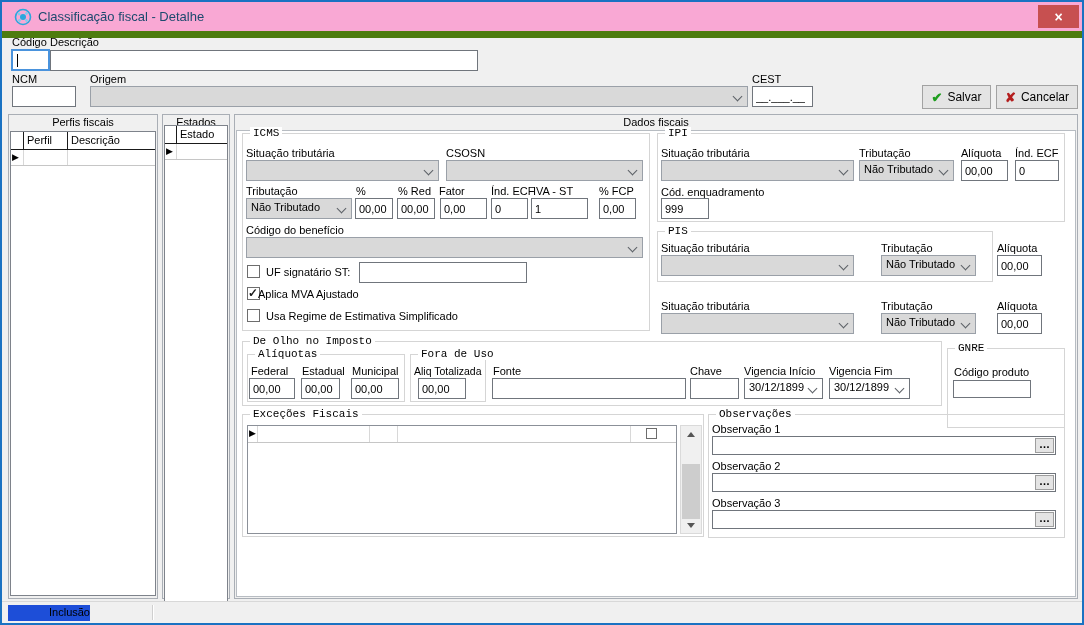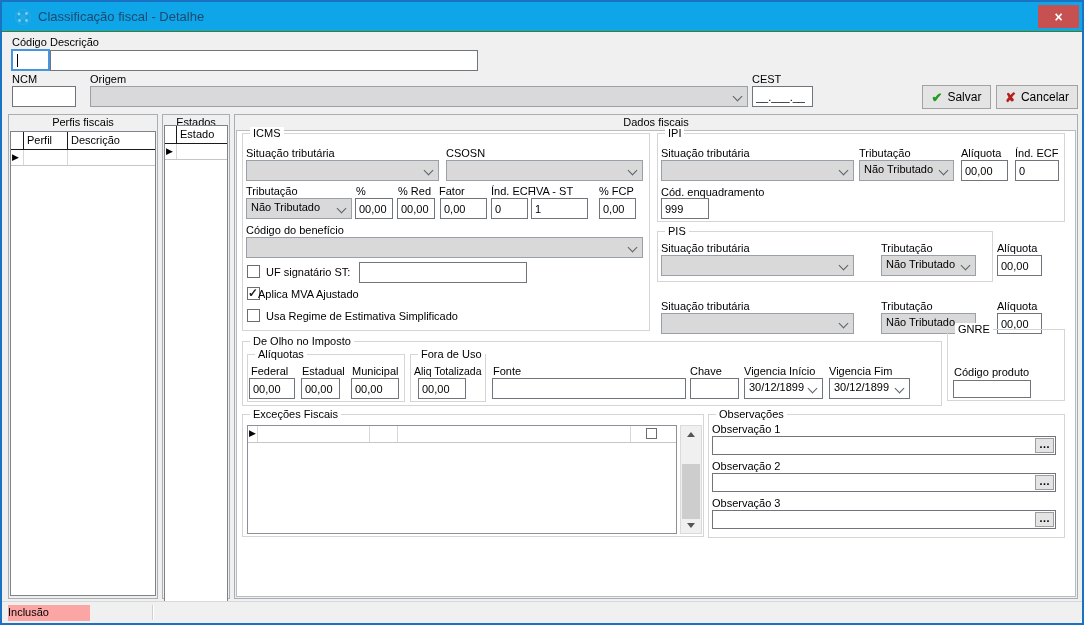--- a/index.html
+++ b/index.html
@@ -1,19 +1,19 @@
 <!DOCTYPE html>
 <html><head>
 <meta charset="utf-8">
 <style>
   html,body{margin:0;padding:0;background:#cfcfcf;font-family:"Liberation Sans",sans-serif;font-size:11px;color:#000;}
   .window{position:relative;width:1084px;height:625px;border:2px solid #1a72c2;background:#f0f0f0;box-sizing:border-box;overflow:hidden;}
   .lbl{position:absolute;white-space:nowrap;line-height:12px;}
   
-  .titlebar{position:absolute;left:0;top:0;right:0;height:29px;background:#0ea5e9;border-bottom:1px solid #4d7c0f;}
+  .titlebar{position:absolute;left:0;top:0;right:0;height:29px;background:#f9a8d4;border-bottom:7px solid #4d7c0f;}
   .title-text{position:absolute;left:36px;top:7px;font-size:13px;color:#1c4a6e;}
   .close-btn{position:absolute;right:3px;top:3px;width:41px;height:23px;background:#c75050;color:#fff;display:flex;align-items:center;justify-content:center;font-size:14px;font-weight:bold;cursor:default;}
   
   .inp{position:absolute;background:#fff;border:1px solid #70757c;box-sizing:border-box;font:inherit;font-size:11px;padding:1px 3px;height:21px;outline:none;}
   .inp.focused{border:2px solid #4a93dd;}
   .cmb{position:absolute;height:21px;border:1px solid #9aa0a8;background:#d9d9d9;box-sizing:border-box;padding:2px 18px 0 4px;overflow:hidden;white-space:nowrap;}
   .cmb.white{background:#fff;border:1px solid #70757c;}
   .chev{position:absolute;right:6px;top:6px;width:6px;height:6px;border-right:1.5px solid #5c6066;border-bottom:1.5px solid #5c6066;transform:rotate(45deg);}
   .caret{position:absolute;left:4px;top:3px;width:1px;height:13px;background:#000;}
   
@@ -23,37 +23,37 @@
   
   .panel{position:absolute;border:1px solid #a9aeb5;background:#f0f0f0;box-sizing:border-box;}
   .panel-header{height:16px;line-height:15px;text-align:center;}
   .grid{position:absolute;background:#fff;border:1px solid #7e838b;box-sizing:border-box;overflow:hidden;}
   .grid-head{display:flex;height:17px;border-bottom:1px solid #1a1a1a;}
   .grid-head .cell{border-right:1px solid #1a1a1a;padding:2px 2px 0 3px;box-sizing:border-box;overflow:hidden;white-space:nowrap;}
   .grid-row{display:flex;height:15px;border-bottom:1px solid #c6c6c6;}
   .grid-row .cell{border-right:1px solid #d8d8d8;box-sizing:border-box;overflow:hidden;}
   .row-marker{display:block;font-size:9px;line-height:14px;padding-left:1px;}
   
-  .groupbox{position:absolute;border:1px solid #d5d5d5;box-sizing:border-box;}
+  .groupbox{position:absolute;border:1px solid #d5d5d5;box-sizing:border-box;font-family:Liberation Mono, monospace;}
   .glabel{position:absolute;top:-7px;left:7px;background:#fff;padding:0 3px;white-space:nowrap;line-height:12px;}
   
   .checkbox{position:absolute;width:13px;height:13px;border:1px solid #6d6d6d;background:#fff;box-sizing:border-box;}
   .checkbox .mark{display:none;font-size:12px;font-weight:bold;line-height:10px;margin-left:0;color:#1a1a1a;}
   .checkbox.checked .mark{display:block;}
   
   .dots-btn{position:absolute;width:19px;height:15px;background:#e4e4e4;border:1px solid #9d9d9d;box-sizing:border-box;text-align:center;line-height:11px;font-weight:bold;font-size:11px;cursor:default;}
   
   .scrollbar{position:absolute;width:22px;background:#f0f0f0;border:1px solid #dadada;box-sizing:border-box;}
   .sb-btn{position:absolute;left:0;width:20px;height:16px;display:flex;align-items:center;justify-content:center;}
   .tri-up{width:0;height:0;border-left:4px solid transparent;border-right:4px solid transparent;border-bottom:5px solid #555;}
   .tri-down{width:0;height:0;border-left:4px solid transparent;border-right:4px solid transparent;border-top:5px solid #555;}
   .sb-thumb{position:absolute;left:1px;width:18px;background:#cdcdcd;}
   
   .statusbar{position:absolute;left:0;right:0;bottom:0;height:21px;background:#f0f0f0;border-top:1px solid #d8d8d8;}
-  .status-yellow{position:absolute;left:6px;top:3px;width:82px;height:16px;background:#fca5a5;text-align:left;line-height:15px;}
+  .status-yellow{position:absolute;left:6px;top:3px;width:82px;height:16px;background:#1d4ed8;text-align:right;line-height:15px;}
   .status-div{position:absolute;left:150px;top:3px;bottom:3px;width:1px;background:#cfcfcf;box-shadow:1px 0 0 #ffffff;}
   .dados-body{position:absolute;background:#fff;border:1px solid #b7bcc2;box-sizing:border-box;}
   .appicon{position:absolute;left:12px;top:6px;width:18px;height:18px;}
 </style>
 </head>
 <body>
 
 <div class="window">
 
   <div class="titlebar">
@@ -253,21 +253,21 @@
   <div class="cmb white" style="left:742px;top:376px;width:79px">
     <span>30/12/1899</span>
     <span class="chev"></span>
   </div>
   <span class="lbl" style="left:827px;top:363px">Vigencia Fim</span>
   <div class="cmb white" style="left:827px;top:376px;width:81px">
     <span>30/12/1899</span>
     <span class="chev"></span>
   </div>
 
-  <div class="groupbox" style="left:945px;top:327px;width:118px;height:72px">
+  <div class="groupbox" style="left:945px;top:346px;width:118px;height:80px">
     <span class="glabel">GNRE</span>
   </div>
   <span class="lbl" style="left:952px;top:364px">Código produto</span>
   <input class="inp" style="left: 951px; top: 378px; width: 78px; height: 18px;" value="">
 
   <div class="groupbox" style="left:240px;top:412px;width:462px;height:123px">
     <span class="glabel">Exceções Fiscais</span>
   </div>
   <div class="grid" style="left:245px;top:423px;width:430px;height:109px;border-color:#8b9098">
     <div class="grid-row" style="height:16px">

